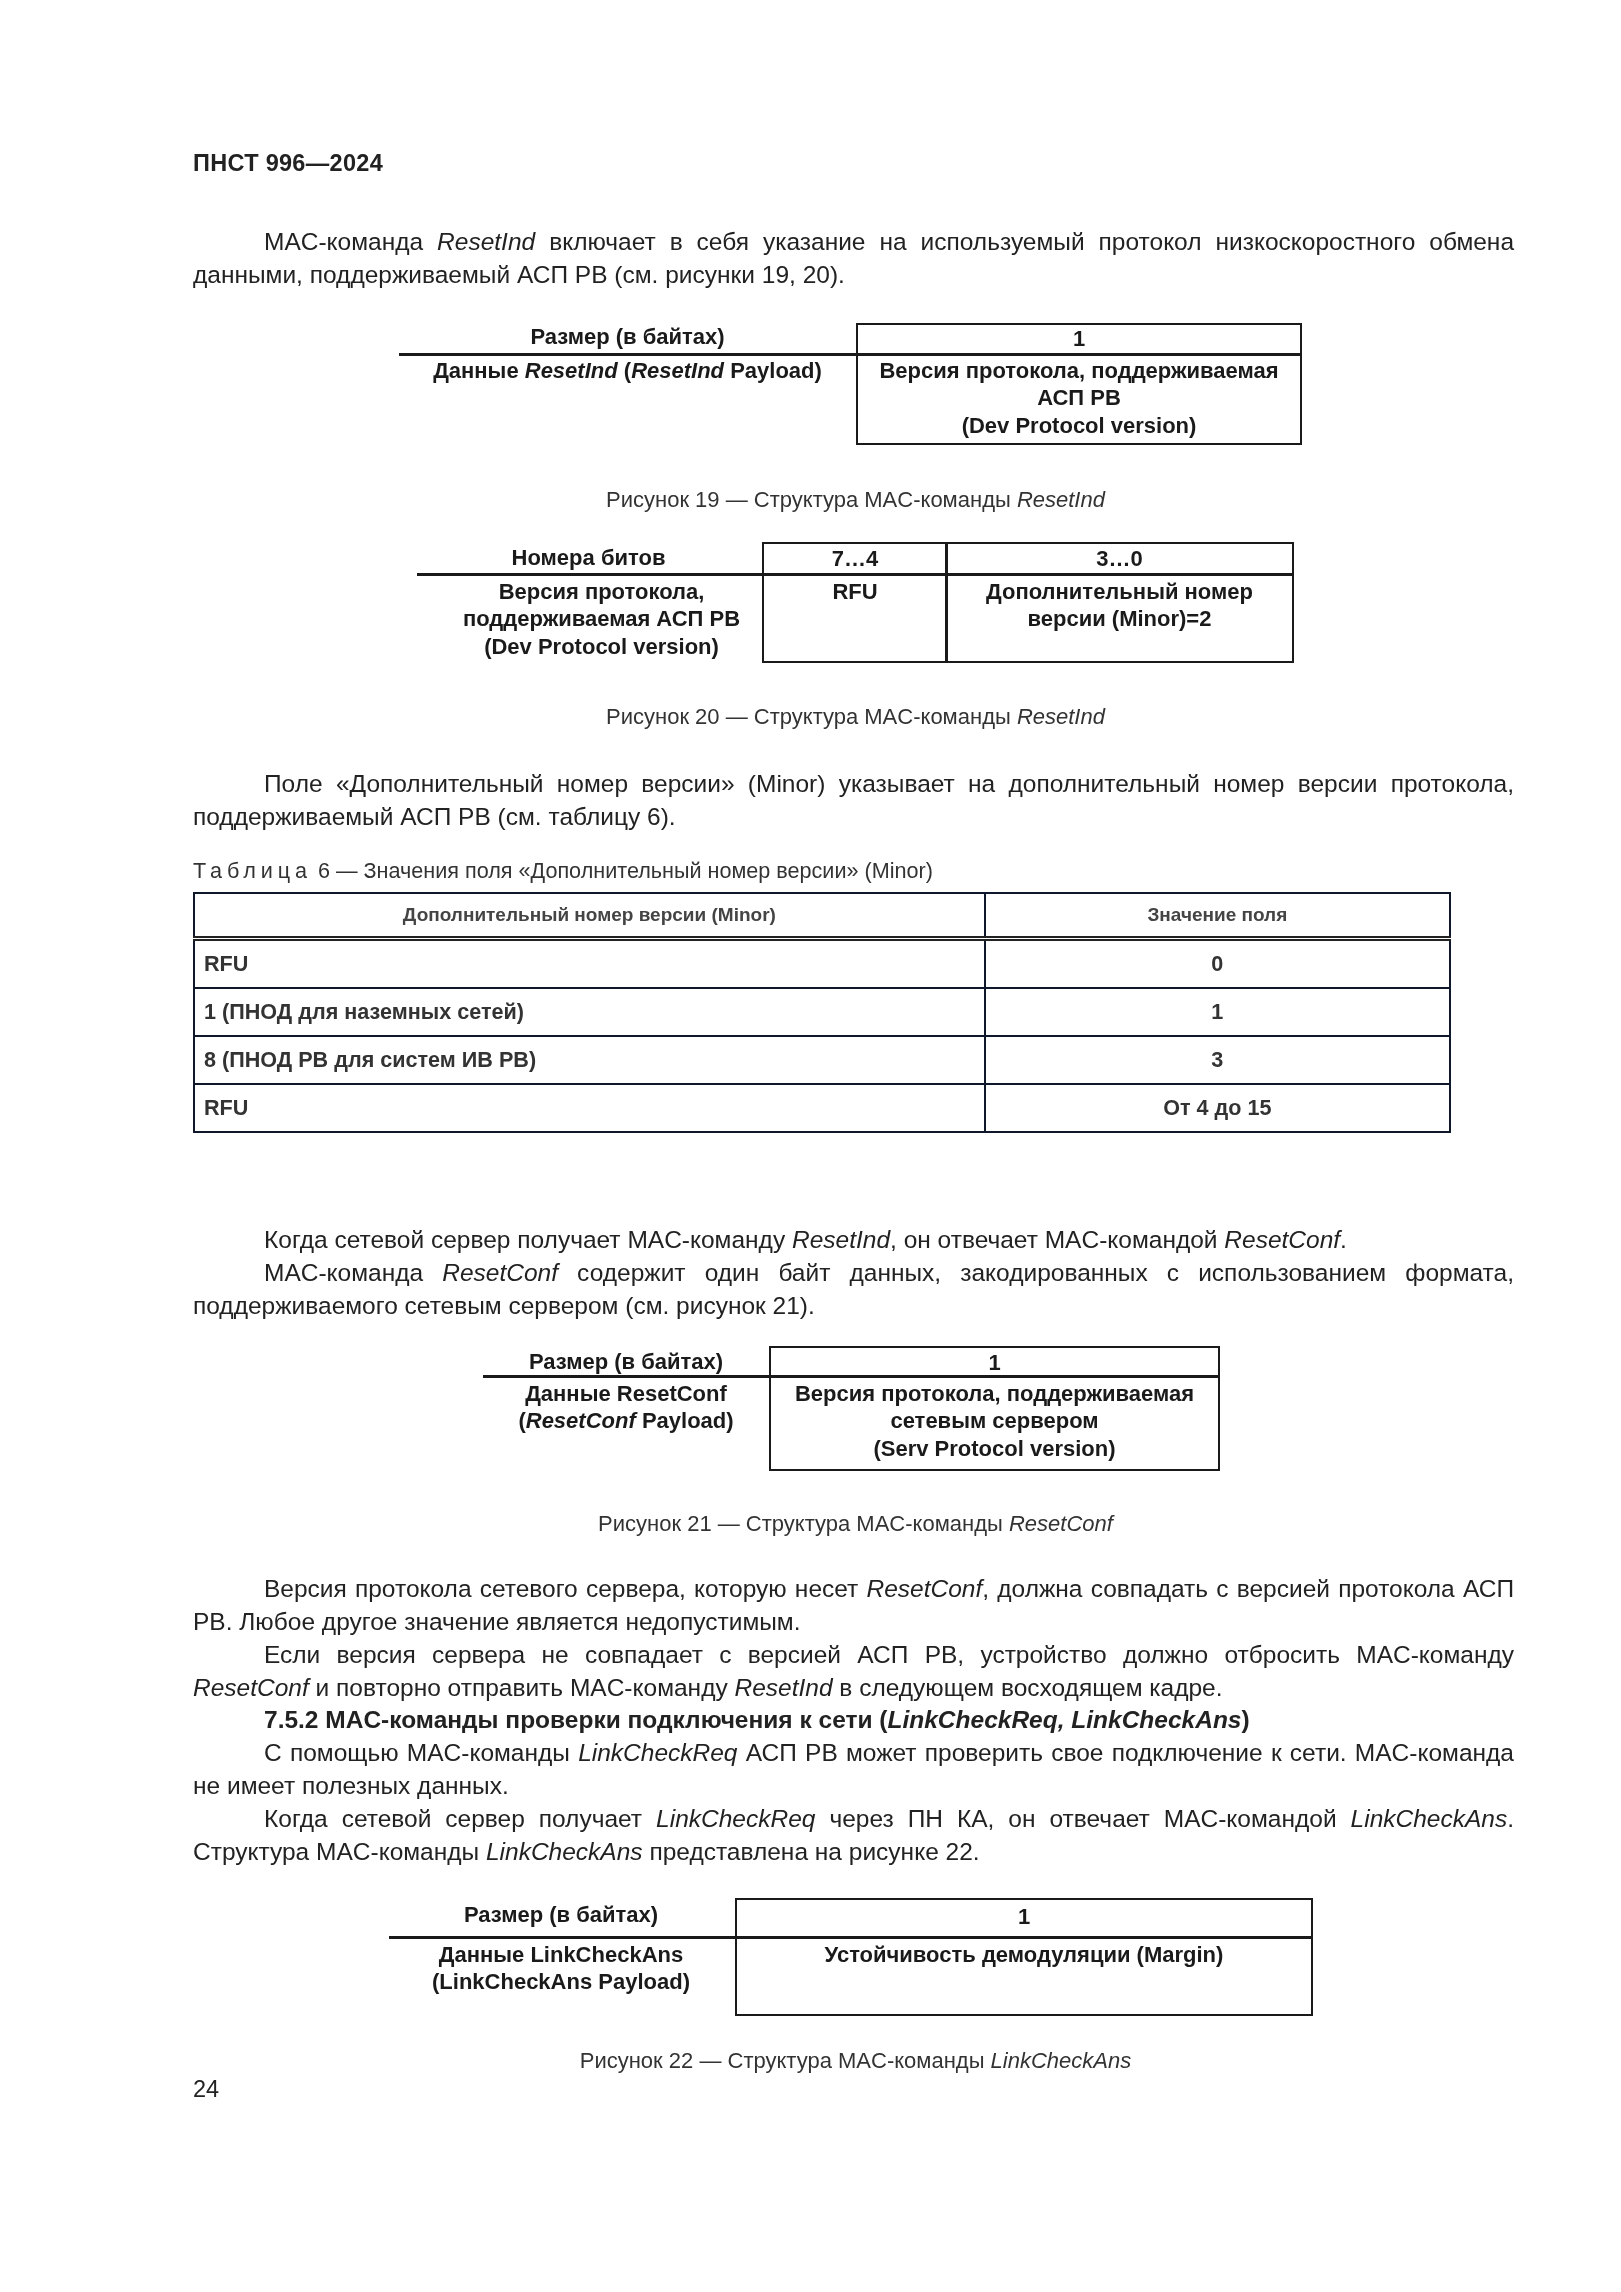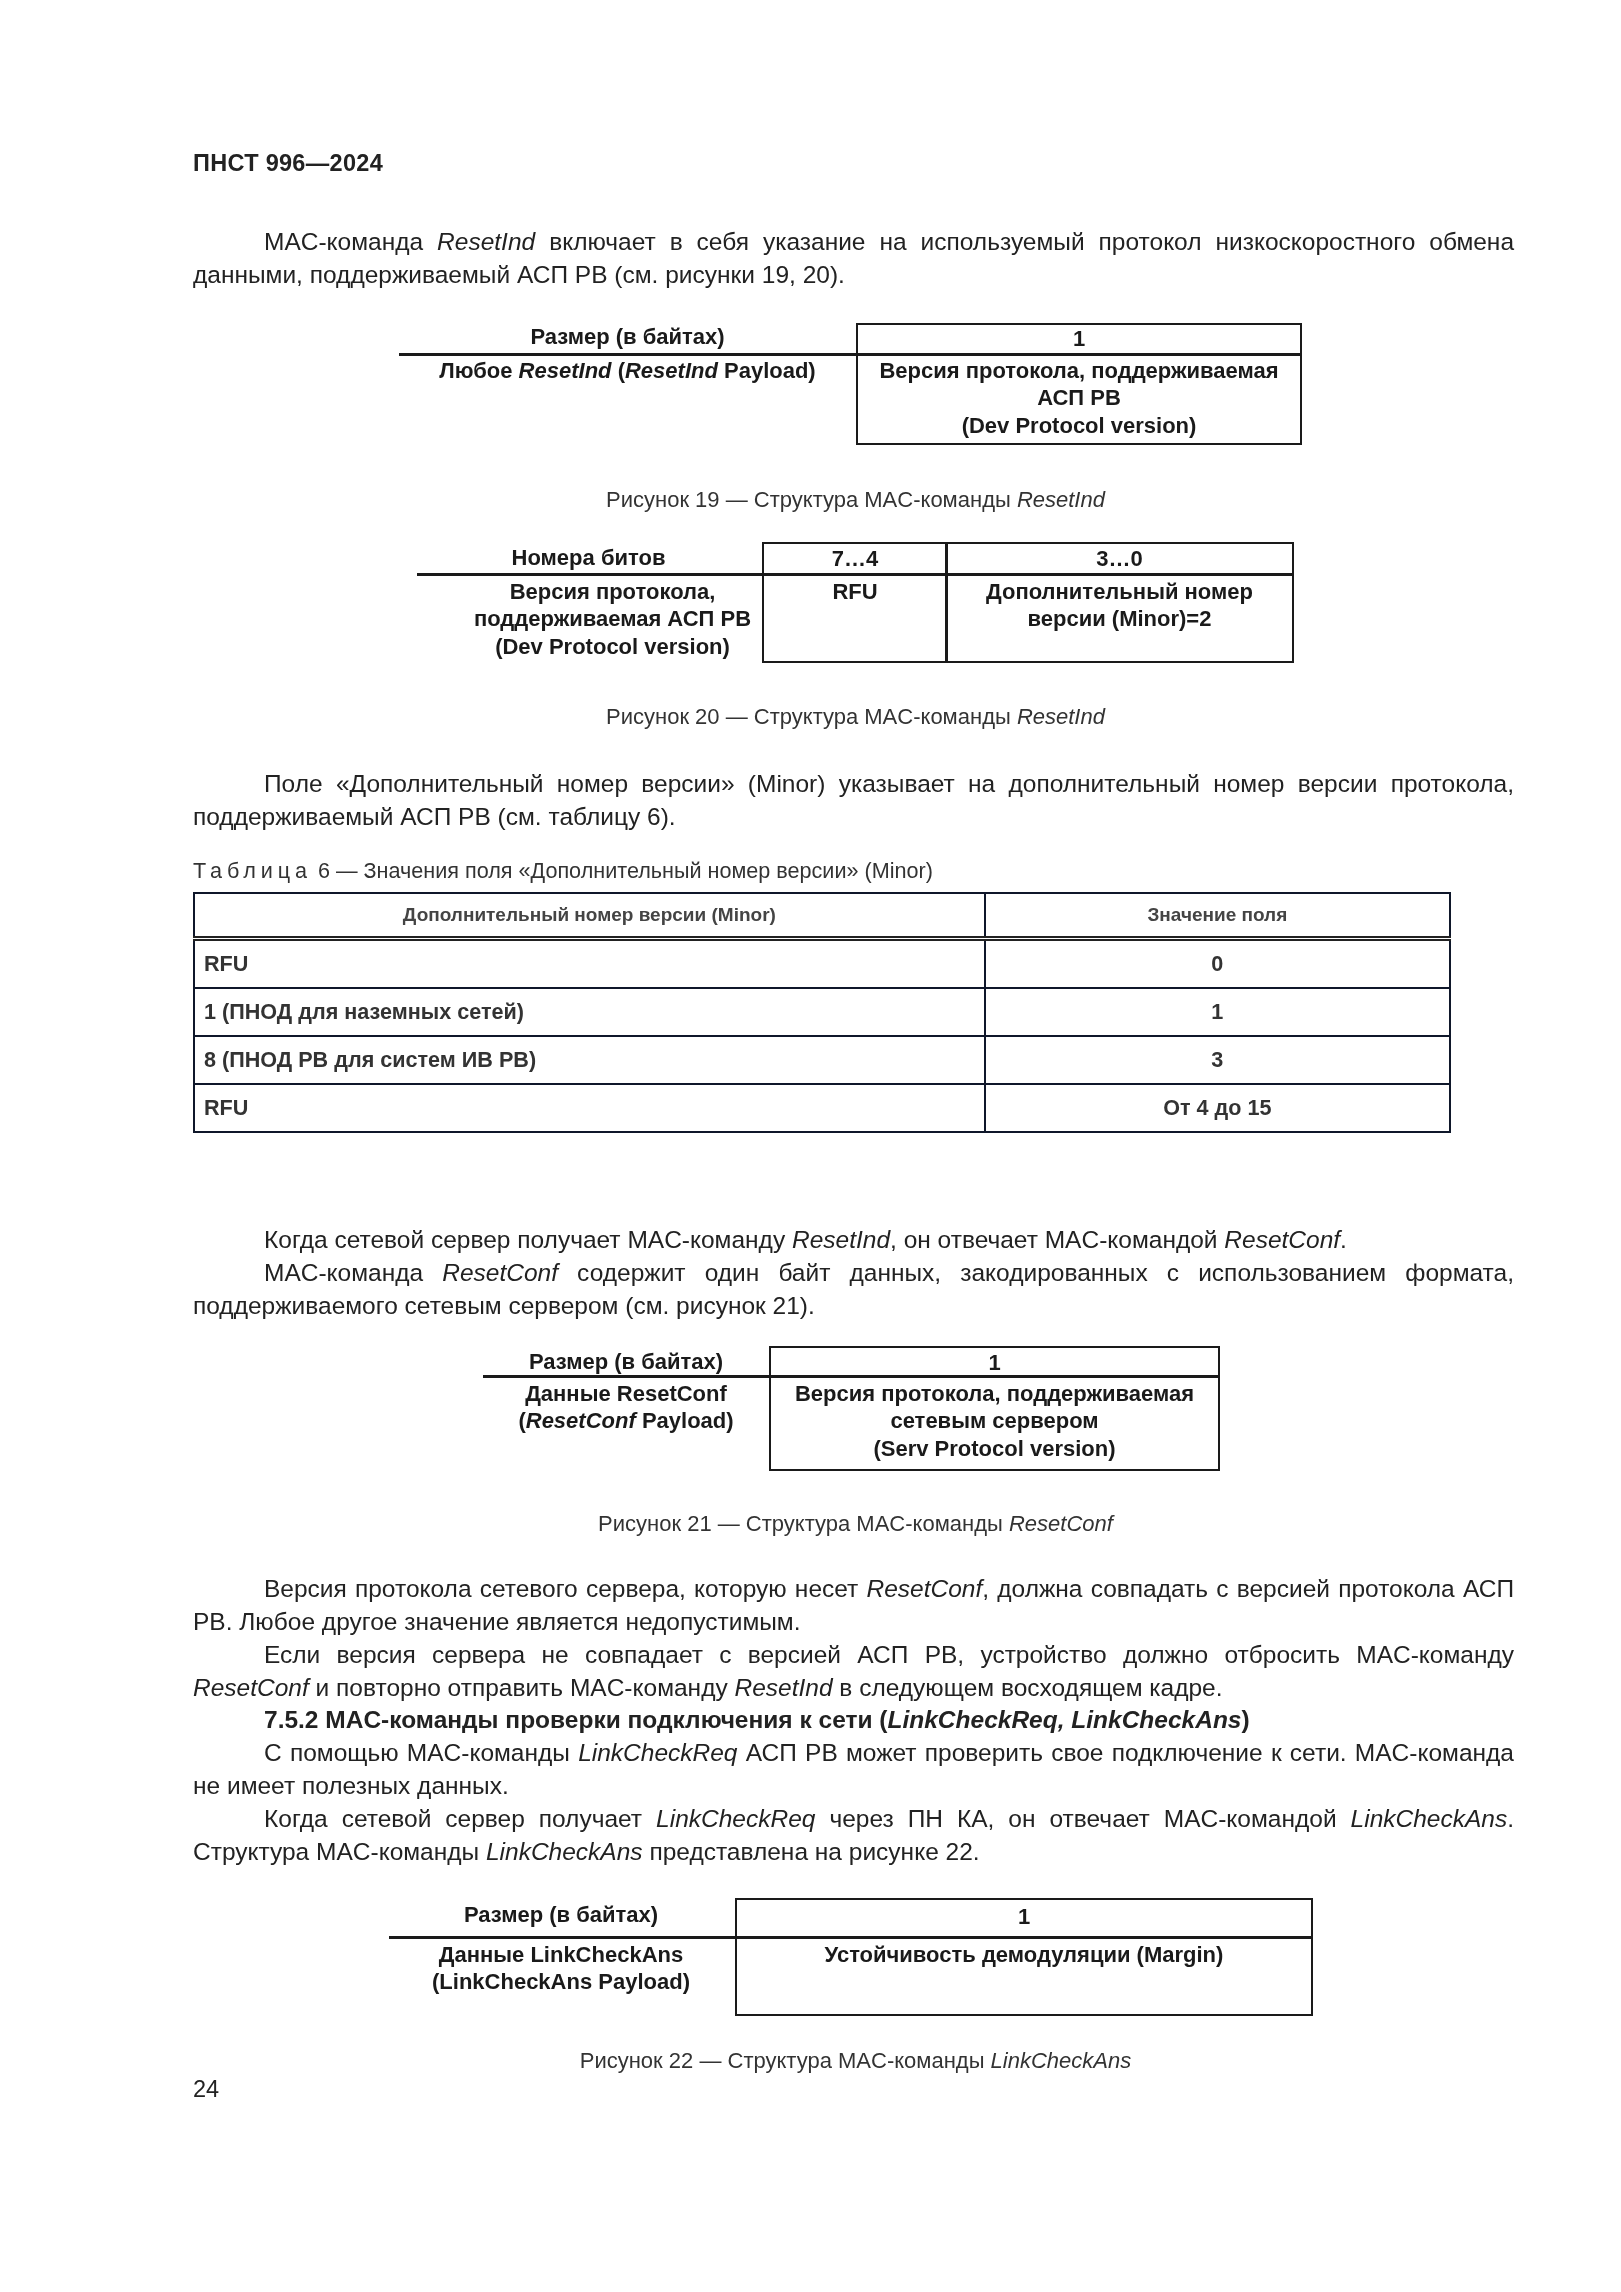--- a/index.html
+++ b/index.html
@@ -46,41 +46,41 @@
   <span class="ind"></span><span>MAC-команда </span><i>ResetInd</i><span> включает в себя указание на используемый протокол низкоскоростного обмена данными, поддерживаемый АСП РВ (см. рисунки 19, 20).</span>
 </div>
 
 <div class="fig" style="left:0;top:0;">
   <div class="cell" style="left:399px;top:323px;width:457px;">Размер (в байтах)</div>
   <div class="rule" style="left:399px;top:353px;width:461px;"></div>
   <div class="box" style="left:856px;top:323px;width:446px;height:122px;"></div>
   <div class="rule" style="left:856px;top:353px;width:446px;"></div>
   <div class="cell" style="left:859px;top:325px;width:440px;">1</div>
   <div class="cell" style="left:399px;top:357px;width:457px;">
-    <span>Любое </span><i>ResetInd</i><span> (</span><i>ResetInd</i><span> Payload)</span>
+    <span>Данные </span><i>ResetInd</i><span> (</span><i>ResetInd</i><span> Payload)</span>
   </div>
   <div class="cell" style="left:859px;top:357px;width:440px;">
     <div>Версия протокола, поддерживаемая</div>
     <div>АСП РВ</div>
     <div>(Dev Protocol version)</div>
   </div>
 </div>
 <div class="caption" style="left:0;width:1621px;top:487px;">
   <span>Рисунок 19 — Структура MAC-команды </span><i>ResetInd</i>
 </div>
 
 <div class="fig" style="left:0;top:0;">
   <div class="cell" style="left:417px;top:544px;width:343px;">Номера битов</div>
   <div class="rule" style="left:417px;top:573px;width:345px;"></div>
   <div class="box" style="left:762px;top:542px;width:532px;height:121px;"></div>
   <div class="rule" style="left:762px;top:573px;width:532px;"></div>
   <div class="vline" style="left:945px;top:542px;height:121px;"></div>
   <div class="cell" style="left:765px;top:545px;width:180px;">7…4</div>
   <div class="cell" style="left:948px;top:545px;width:343px;">3…0</div>
-  <div class="cell" style="left:441px;top:578px;width:343px;">
+  <div class="cell" style="left:430px;top:578px;width:343px;">
     <div>Версия протокола,</div>
     <div>поддерживаемая АСП РВ</div>
     <div>(Dev Protocol version)</div>
   </div>
   <div class="cell" style="left:765px;top:578px;width:180px;">RFU</div>
   <div class="cell" style="left:948px;top:578px;width:343px;">
     <div>Дополнительный номер</div>
     <div>версии (Minor)=2</div>
   </div>
 </div>

